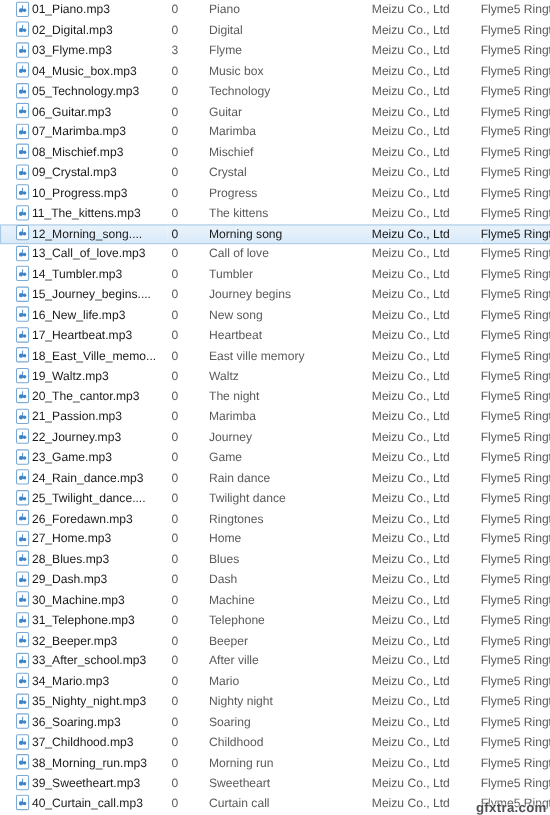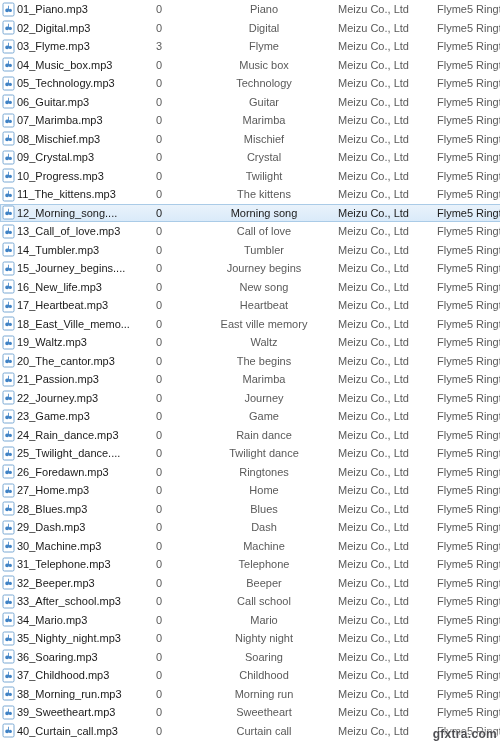--- a/index.html
+++ b/index.html
@@ -36,30 +36,30 @@
     width: 13px;
     height: 15px;
     vertical-align: middle;
     margin-right: 2px;
     position: relative;
     top: -1px;
   }
   .file-icon svg { display: block; }
   .filename-text { color: #1a1a1a; }
   .rating { color: #5a5a5a; padding-left: 4px; }
-  .title { color: #5a5a5a; text-align: center; }
+  .title { color: #5a5a5a; }
   .artist { color: #5a5a5a; margin-left: 36px; }
   .album { color: #5a5a5a; }
   .row.selected {
     background: linear-gradient(#eaf3fb, #d8e9f9);
     outline: 1px solid #aacbe7;
     outline-offset: -1px;
   }
   .row.selected .cell { color: #1a1a1a; }
-  .col-name   { width: 152px; padding-left: 2px; }
+  .col-name   { width: 152px; padding-left: 14px; }
   .col-rating { width: 38px; }
   .col-title  { width: 148px; }
   .col-artist { width: 99px; }
   .col-album  { width: 100px; }
   .watermark {
     position: absolute;
     right: 3px;
     bottom: 0px;
     font-family: Arial, sans-serif;
     font-weight: bold;
@@ -181,21 +181,21 @@
         <td class="cell artist col-artist">Meizu Co., Ltd</td>
         <td class="cell album col-album">Flyme5 Ringtones</td>
       </tr>
       <tr class="row">
         <td class="cell col-name"><span class="file-icon"><svg width="13" height="15" viewBox="0 0 13 15">
               <rect x="1" y="1" width="11" height="13" rx="1.3" fill="#ffffff" stroke="#7aa9d4" stroke-width="1"></rect>
               <path d="M7 3.4 L7 8.2 A1.9 1.9 0 1 1 5.4 6.5 L6.2 6.7 L6.2 3.9 Z" fill="#3f82c5"></path>
               <circle cx="8.3" cy="8.4" r="1.6" fill="#3f82c5"></circle>
             </svg></span><span class="filename-text">10_Progress.mp3</span></td>
         <td class="cell rating col-rating">0</td>
-        <td class="cell title col-title">Twilight</td>
+        <td class="cell title col-title">Progress</td>
         <td class="cell artist col-artist">Meizu Co., Ltd</td>
         <td class="cell album col-album">Flyme5 Ringtones</td>
       </tr>
       <tr class="row">
         <td class="cell col-name"><span class="file-icon"><svg width="13" height="15" viewBox="0 0 13 15">
               <rect x="1" y="1" width="11" height="13" rx="1.3" fill="#ffffff" stroke="#7aa9d4" stroke-width="1"></rect>
               <path d="M7 3.4 L7 8.2 A1.9 1.9 0 1 1 5.4 6.5 L6.2 6.7 L6.2 3.9 Z" fill="#3f82c5"></path>
               <circle cx="8.3" cy="8.4" r="1.6" fill="#3f82c5"></circle>
             </svg></span><span class="filename-text">11_The_kittens.mp3</span></td>
         <td class="cell rating col-rating">0</td>
@@ -291,21 +291,21 @@
         <td class="cell artist col-artist">Meizu Co., Ltd</td>
         <td class="cell album col-album">Flyme5 Ringtones</td>
       </tr>
       <tr class="row">
         <td class="cell col-name"><span class="file-icon"><svg width="13" height="15" viewBox="0 0 13 15">
               <rect x="1" y="1" width="11" height="13" rx="1.3" fill="#ffffff" stroke="#7aa9d4" stroke-width="1"></rect>
               <path d="M7 3.4 L7 8.2 A1.9 1.9 0 1 1 5.4 6.5 L6.2 6.7 L6.2 3.9 Z" fill="#3f82c5"></path>
               <circle cx="8.3" cy="8.4" r="1.6" fill="#3f82c5"></circle>
             </svg></span><span class="filename-text">20_The_cantor.mp3</span></td>
         <td class="cell rating col-rating">0</td>
-        <td class="cell title col-title">The begins</td>
+        <td class="cell title col-title">The night</td>
         <td class="cell artist col-artist">Meizu Co., Ltd</td>
         <td class="cell album col-album">Flyme5 Ringtones</td>
       </tr>
       <tr class="row">
         <td class="cell col-name"><span class="file-icon"><svg width="13" height="15" viewBox="0 0 13 15">
               <rect x="1" y="1" width="11" height="13" rx="1.3" fill="#ffffff" stroke="#7aa9d4" stroke-width="1"></rect>
               <path d="M7 3.4 L7 8.2 A1.9 1.9 0 1 1 5.4 6.5 L6.2 6.7 L6.2 3.9 Z" fill="#3f82c5"></path>
               <circle cx="8.3" cy="8.4" r="1.6" fill="#3f82c5"></circle>
             </svg></span><span class="filename-text">21_Passion.mp3</span></td>
         <td class="cell rating col-rating">0</td>
@@ -434,21 +434,21 @@
         <td class="cell artist col-artist">Meizu Co., Ltd</td>
         <td class="cell album col-album">Flyme5 Ringtones</td>
       </tr>
       <tr class="row">
         <td class="cell col-name"><span class="file-icon"><svg width="13" height="15" viewBox="0 0 13 15">
               <rect x="1" y="1" width="11" height="13" rx="1.3" fill="#ffffff" stroke="#7aa9d4" stroke-width="1"></rect>
               <path d="M7 3.4 L7 8.2 A1.9 1.9 0 1 1 5.4 6.5 L6.2 6.7 L6.2 3.9 Z" fill="#3f82c5"></path>
               <circle cx="8.3" cy="8.4" r="1.6" fill="#3f82c5"></circle>
             </svg></span><span class="filename-text">33_After_school.mp3</span></td>
         <td class="cell rating col-rating">0</td>
-        <td class="cell title col-title">Call school</td>
+        <td class="cell title col-title">After ville</td>
         <td class="cell artist col-artist">Meizu Co., Ltd</td>
         <td class="cell album col-album">Flyme5 Ringtones</td>
       </tr>
       <tr class="row">
         <td class="cell col-name"><span class="file-icon"><svg width="13" height="15" viewBox="0 0 13 15">
               <rect x="1" y="1" width="11" height="13" rx="1.3" fill="#ffffff" stroke="#7aa9d4" stroke-width="1"></rect>
               <path d="M7 3.4 L7 8.2 A1.9 1.9 0 1 1 5.4 6.5 L6.2 6.7 L6.2 3.9 Z" fill="#3f82c5"></path>
               <circle cx="8.3" cy="8.4" r="1.6" fill="#3f82c5"></circle>
             </svg></span><span class="filename-text">34_Mario.mp3</span></td>
         <td class="cell rating col-rating">0</td>

